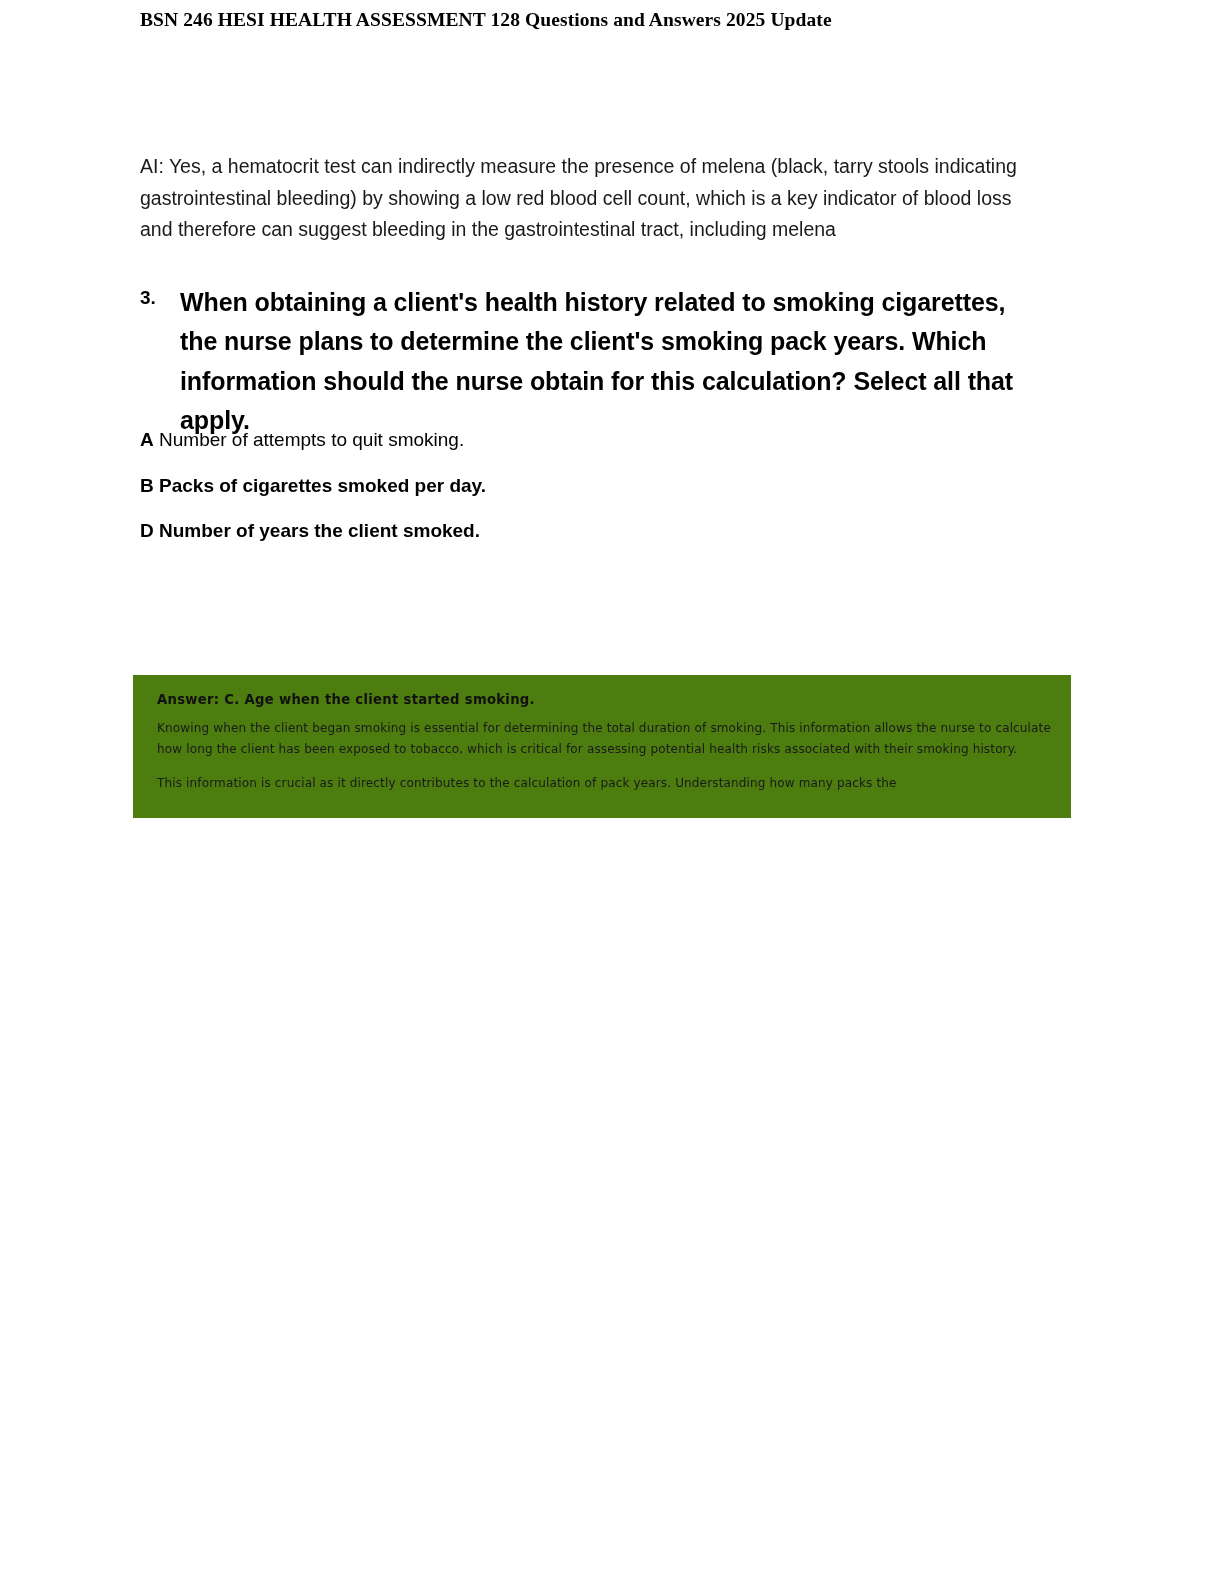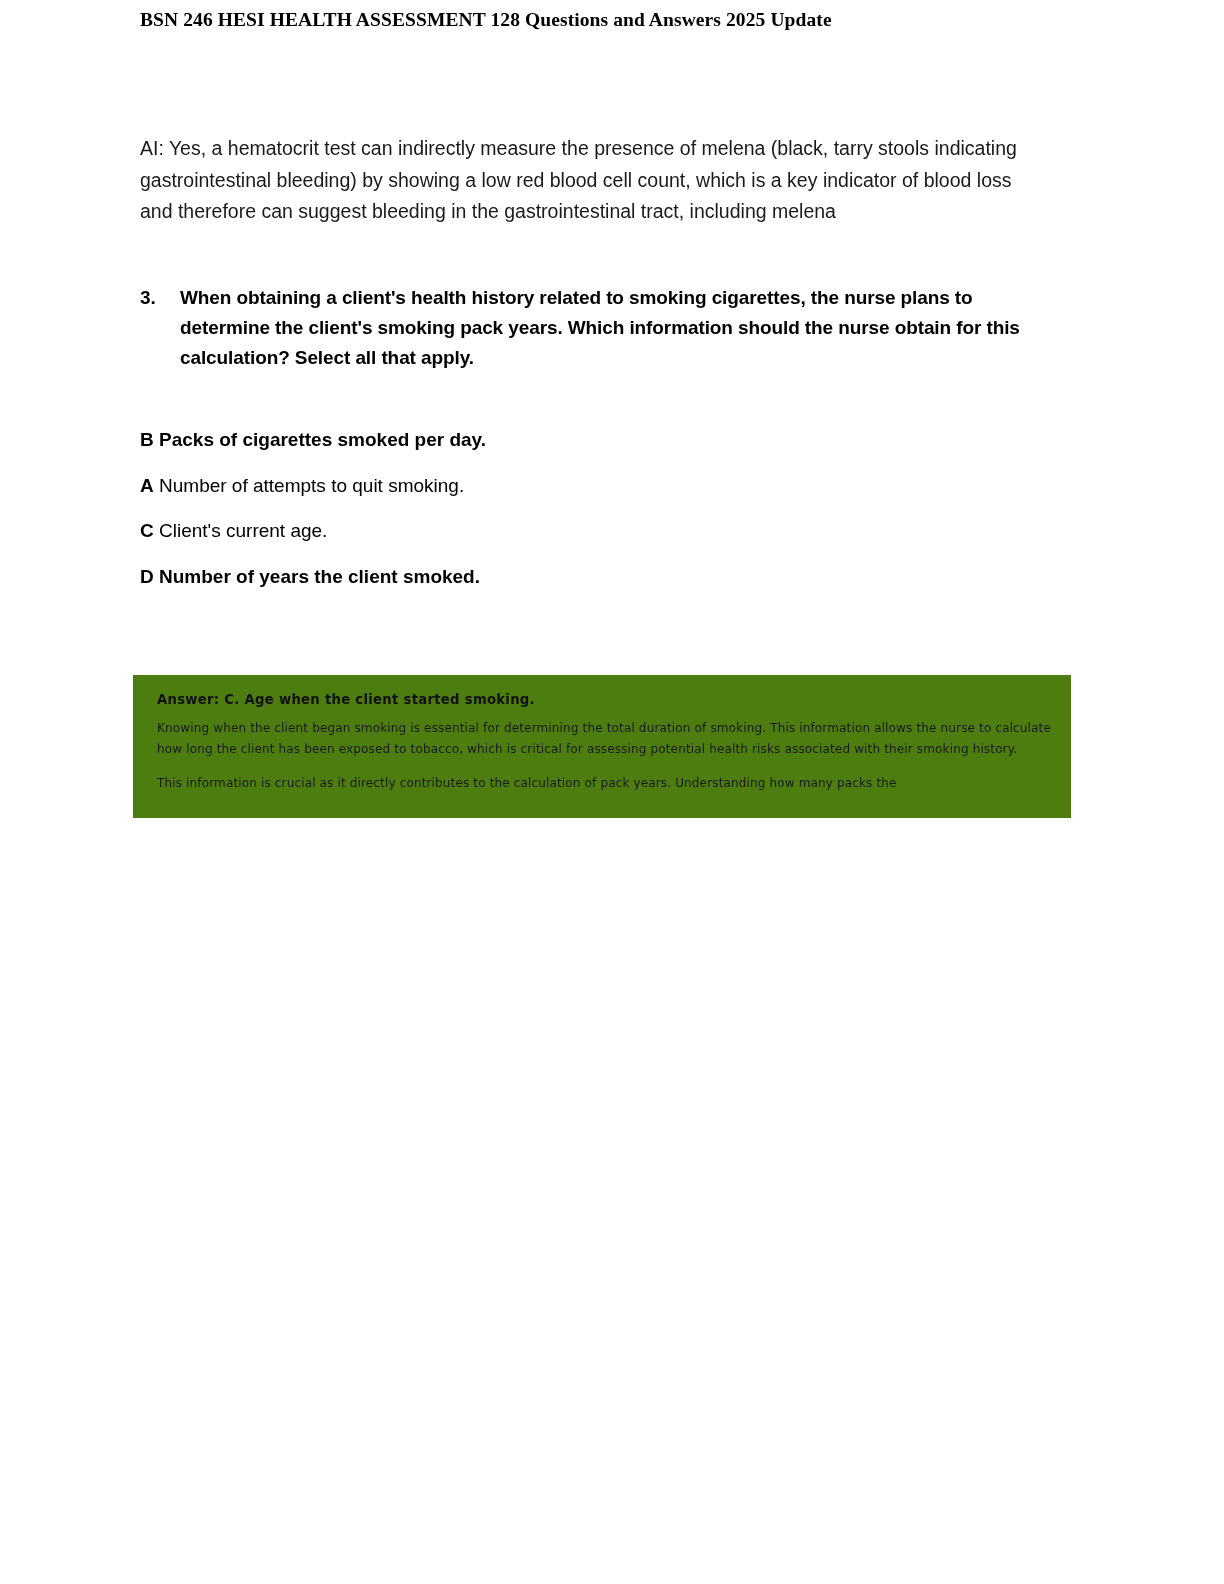--- a/index.html
+++ b/index.html
@@ -29,21 +29,21 @@
     right: 120px;
     font-family: "Liberation Serif", serif;
     font-size: 19.5px;
     font-weight: 700;
     letter-spacing: 0.1px;
     color: #000;
     line-height: 1.2;
   }
   .intro {
     position: absolute;
-    top: 133px;
+    top: 151px;
     left: 140px;
     width: 905px;
     font-size: 19.5px;
     line-height: 1.62;
     color: #1a1a1a;
     font-weight: 400;
   }
   .question-block {
     position: absolute;
     top: 283px;
@@ -53,21 +53,21 @@
     gap: 14px;
   }
   .q-number {
     font-size: 19px;
     font-weight: 700;
     line-height: 1.55;
     flex: 0 0 auto;
     width: 26px;
   }
   .q-text {
-    font-size: 19px;
+    font-size: 25px;
     font-weight: 700;
     line-height: 1.57;
     letter-spacing: -0.1px;
   }
   .options {
     position: absolute;
     top: 428px;
     left: 140px;
     width: 905px;
   }
@@ -133,30 +133,26 @@
 
   <div class="intro">AI: Yes, a hematocrit test can indirectly measure the presence of melena (black, tarry stools indicating gastrointestinal bleeding) by showing a low red blood cell count, which is a key indicator of blood loss and therefore can suggest bleeding in the gastrointestinal tract, including melena</div>
 
   <div class="question-block">
     <div class="q-number">3.</div>
     <div class="q-text">When obtaining a client's health history related to smoking cigarettes, the nurse plans to determine the client's smoking pack years. Which information should the nurse obtain for this calculation? Select all that apply.</div>
   </div>
 
   <div class="options">
     <div class="option">
-      <span class="letter">B</span>
-      <span class="text-bold">Packs of cigarettes smoked per day.</span>
-    </div>
-    <div class="option">
       <span class="letter">A</span>
       <span class="text-normal">Number of attempts to quit smoking.</span>
     </div>
     <div class="option">
-      <span class="letter">C</span>
-      <span class="text-normal">Client's current age.</span>
+      <span class="letter">B</span>
+      <span class="text-bold">Packs of cigarettes smoked per day.</span>
     </div>
     <div class="option">
       <span class="letter">D</span>
       <span class="text-bold">Number of years the client smoked.</span>
     </div>
   </div>
 
   <div class="answer-box">
     <div class="answer-heading">Answer: C. Age when the client started smoking.</div>
     <div class="answer-para">Knowing when the client began smoking is essential for determining the total duration of smoking. This information allows the nurse to calculate how long the client has been exposed to tobacco, which is critical for assessing potential health risks associated with their smoking history.</div>

